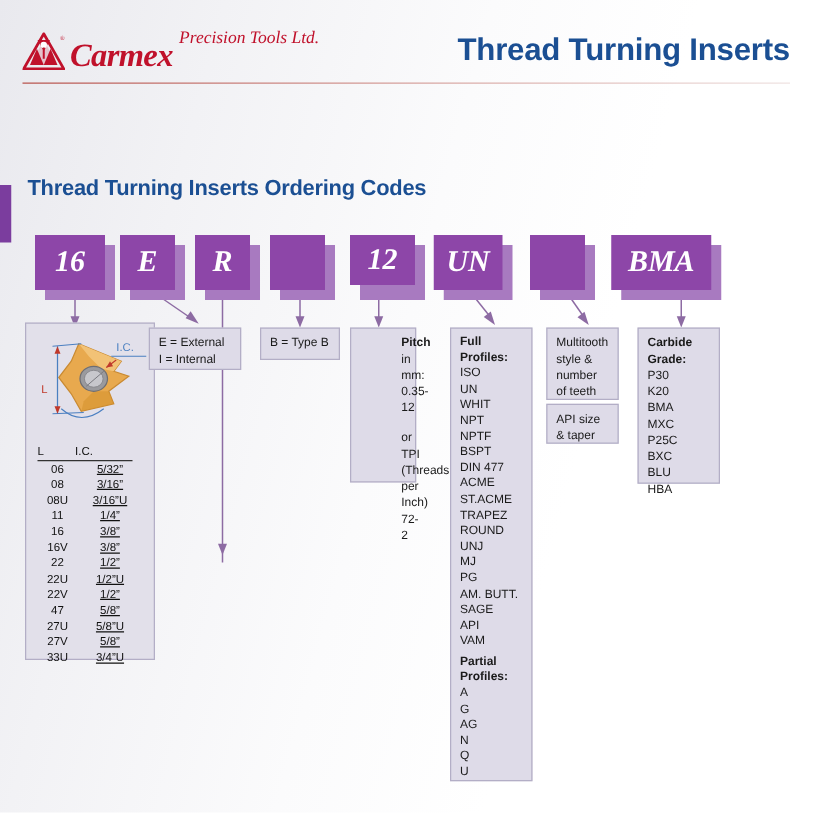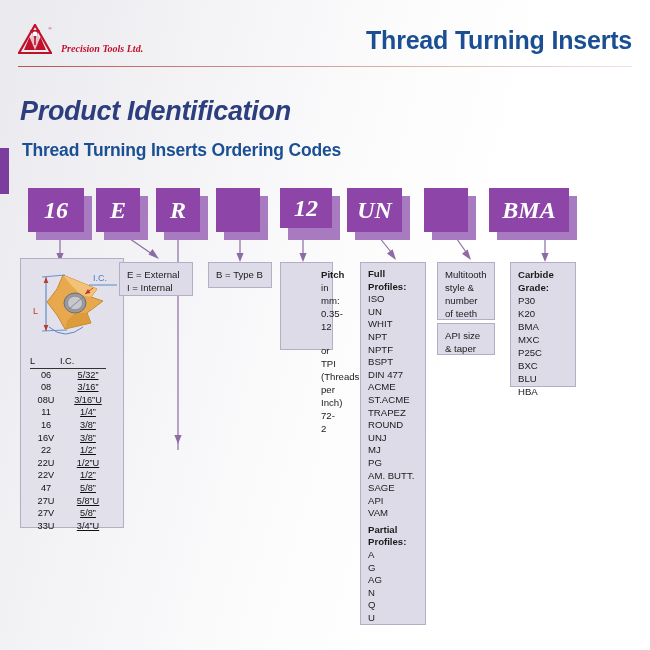--- a/index.html
+++ b/index.html
@@ -44,25 +44,25 @@
     font-style: italic;
     font-weight: bold;
     font-size: 26px;
     color: #c0112b;
     letter-spacing: -0.5px;
     line-height: 1;
   }
   #logo-sub {
     font-family: "Liberation Serif", serif;
     font-style: italic;
-    font-weight: bold;
-    font-size: 10px;
+    font-weight: normal;
+    font-size: 14px;
     color: #c0112b;
     margin-left: 5px;
-    margin-bottom: 2px;
+    margin-bottom: 20px;
     line-height: 1;
   }
   #header-title {
     position: absolute;
     right: 18px; top: 26px;
     font-size: 25px;
     font-weight: bold;
     color: #1b4f93;
     letter-spacing: -0.2px;
     white-space: nowrap;
@@ -199,27 +199,27 @@
           <polygon points="17,1 33,29 1,29" fill="none" stroke="#c0112b" stroke-width="2.2"></polygon>
           <polygon points="17,6 28,26 6,26" fill="#c0112b" opacity="0.18"></polygon>
           <polygon points="6,26 17,26 11.5,13" fill="#c0112b"></polygon>
           <polygon points="17,26 28,26 22.5,13" fill="#c0112b"></polygon>
           <polygon points="12,6 22,6 17,15" fill="#c0112b"></polygon>
           <circle cx="17" cy="10" r="2.6" fill="#ffffff"></circle>
           <rect x="16.2" y="12" width="1.6" height="9" fill="#c0112b"></rect>
           <text x="30" y="6" font-size="5" fill="#c0112b" font-family="Liberation Serif, serif">®</text>
         </svg>
       </div>
+      <div id="logo-word">Carmex</div>
       <div id="logo-sub">Precision Tools Ltd.</div>
     </div>
     <div id="header-title">Thread Turning Inserts</div>
     <div id="header-rule"></div>
   </div>
 
-  <div id="title-main">Product Identification</div>
   <div id="title-sub">Thread Turning Inserts Ordering Codes</div>
   <div id="left-purple-bar"></div>
 
   <div class="conn" style="left:0;top:230px;width:650px;height:46px;">
     <svg width="650" height="46">
 
       <path d="M60,2 L60,24" stroke="#8d6ba3" stroke-width="1.2" fill="none"></path>
       <polygon points="60,32 56.4,23 63.6,23" fill="#8d6ba3"></polygon>
 
       <path d="M120,2 L152,24" stroke="#8d6ba3" stroke-width="1.2" fill="none"></path>
@@ -366,21 +366,21 @@
   <div class="detail-box" style="left:119px;top:262px;width:74px;height:34px;">
     <span class="list-line">E = External</span>
     <span class="list-line">I  = Internal</span>
   </div>
 
 
   <div class="detail-box" style="left:208px;top:262px;width:64px;height:26px;">
     <span class="list-line">B = Type B</span>
   </div>
 
-  <div class="detail-box" style="left:280px;top:262px;width:53px;height:88px;padding-left:40px;">
+  <div class="detail-box" style="left:280px;top:262px;width:53px;height:124px;padding-left:40px;">
     <span class="hdr-line">Pitch</span>
     <span class="list-line">in mm:</span>
     <span class="list-line">0.35-12</span>
     <span class="list-line" style="height:11px;">&nbsp;</span>
     <span class="list-line">or TPI</span>
     <span class="list-line">(Threads</span>
     <span class="list-line">per Inch)</span>
     <span class="list-line">72-2</span>
   </div>
 

